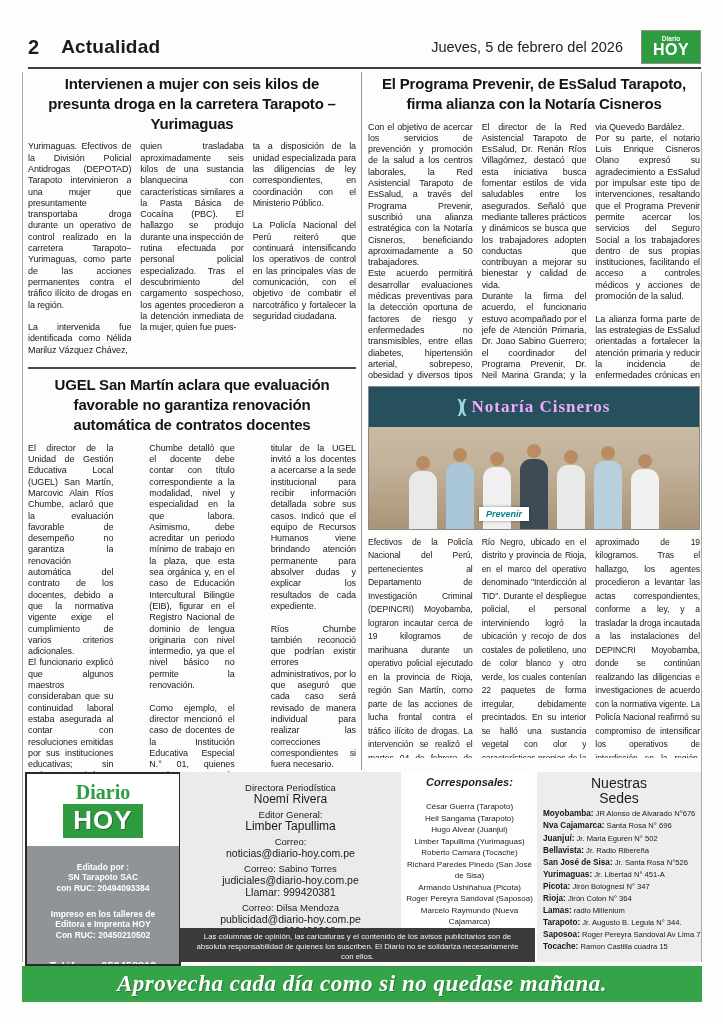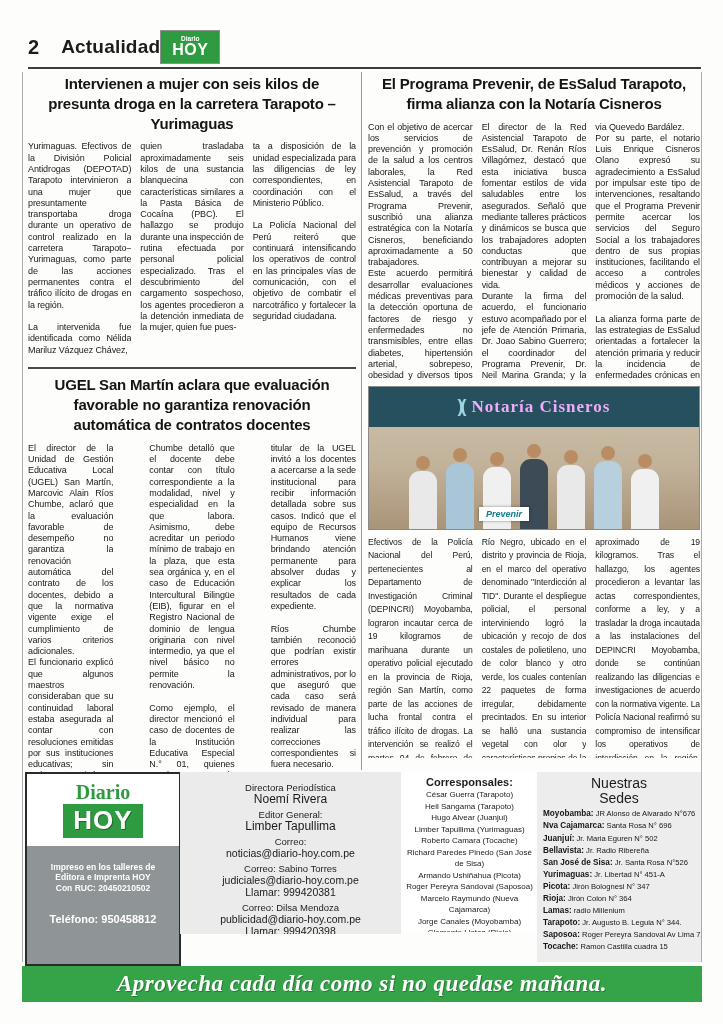--- a/index.html
+++ b/index.html
@@ -53,41 +53,42 @@
     padding:3px 10px 5px 10px; margin-top:2px; letter-spacing:1px; text-shadow:1px 1px 0 #1c6b2b; }
   .pub .gray { background:#8f9496; color:#fff; height:116px; padding:5px 4px; text-align:center;
     font-size:8.5px; line-height:10.5px; font-weight:bold; white-space:pre-line; }
   .pub .gray .phone { font-size:11px; margin-top:5px; }
   .pub .gray .blk { margin-bottom:5px; }
   .staff { left:180px; top:772px; width:221px; height:156px; background:#ebebeb; text-align:center; padding-top:6px; }
   .staff .lab { font-size:9.5px; font-weight:normal; color:#222; margin-top:4px; }
   .staff .val { font-size:10.5px; color:#1a1a1a; white-space:pre-line; line-height:12px; }
   .staff .big { font-size:12px; }
   .corr { left:404px; top:772px; width:131px; height:156px; background:#fff; text-align:center; padding-top:4px; }
-  .corr .title { font-size:11px; font-weight:bold; margin-bottom:1px; }
+  .corr .title { font-size:11px; font-weight:bold; margin-bottom:13px;font-style:italic; }
   .corr .item { font-size:8px; line-height:11.5px; color:#1a1a1a; }
   .dark-bar { left:180px; top:928px; width:355px; height:34px; background:#3a3a3a; color:#f2f2f2;
     font-size:7.8px; line-height:10px; text-align:center; padding:4px 10px; box-sizing:border-box; }
   .sedes { left:537px; top:772px; width:164px; height:190px; background:#ededed; padding:4px 6px; box-sizing:border-box; }
   .sedes .title { text-align:center; font-size:14px; font-weight:normal; line-height:1.05; width:80px; margin:0 auto 3px auto; }
   .sede { font-size:7.6px; line-height:12.1px; color:#161616; white-space:nowrap; }
   .sede b { font-size:8.2px; }
   .banner { position:absolute; left:22px; right:21px; top:966px; height:36px; background:#35a348;
     display:flex; align-items:center; justify-content:center; }
   .banner .txt { color:#fff; font-family:"Liberation Serif", serif; font-style:italic; font-weight:bold;
     font-size:23px; letter-spacing:0.5px; text-shadow:1px 1px 0 rgba(0,0,0,.25); }
 </style>
 </head>
 <body>
 
 <div class="page">
 
   <div class="hdr">
     <span class="pnum">2</span>
     <span class="section">Actualidad</span>
+    <span class="date">Jueves, 5 de febrero del 2026</span>
     <span class="logo-sm">
       <span class="t">Diario</span>
       <span class="b">HOY</span>
     </span>
   </div>
   <div class="hdr-rule"></div>
   <div class="frame-l"></div>
   <div class="frame-r"></div>
   <div class="mid-rule"></div>
 
@@ -186,20 +187,23 @@
       <div class="coltext" style="font-size:8.6px;line-height:13.5px;">aproximado de 19 kilogramos. Tras el hallazgo, los agentes procedieron a levantar las actas correspondientes, conforme a ley, y a trasladar la droga incautada a las instalaciones del DEPINCRI Moyobamba, donde se continúan realizando las diligencias e investigaciones de acuerdo con la normativa vigente. La Policía Nacional reafirmó su compromiso de intensificar los operativos de interdicción en la región, con el objetivo de combatir el tráfico ilícito de drogas y fortalecer la seguridad ciudadana.</div>
     </div>
   </div>
 
   <div class="fbox pub">
     <div class="logo-area">
       <span class="d">Diario</span>
       <span class="h">HOY</span>
     </div>
     <div class="gray">
+      <div class="blk">Editado por :
+SN Tarapoto SAC
+con RUC: 20494093384</div>
       <div class="blk">Impreso en los talleres de
 Editora e Imprenta HOY
 Con RUC: 20450210502</div>
       <div class="phone">Teléfono: 950458812</div>
       
     </div>
   </div>
 
   <div class="fbox staff">
     <div class="lab">Directora Periodística</div>
@@ -224,20 +228,21 @@
     <div class="item">Limber Tapullima (Yurimaguas)</div>
     <div class="item">Roberto Camara (Tocache)</div>
     <div class="item">Richard Paredes Pinedo (San José de Sisa)</div>
     <div class="item">Armando Ushiñahua (Picota)</div>
     <div class="item">Roger Pereyra Sandoval (Saposoa)</div>
     <div class="item">Marcelo Raymundo (Nueva Cajamarca)</div>
     <div class="item">Jorge Canales (Moyobamba)</div>
     <div class="item">Clemente Llatas (Rioja)</div>
   </div>
 
+  <div class="fbox dark-bar">Las columnas de opinión, las caricaturas y el contenido de los avisos publicitarios son de absoluta responsabilidad de quienes los suscriben. El Diario no se solidariza necesariamente con ellos.</div>
 
   <div class="fbox sedes">
     <div class="title">Nuestras Sedes</div>
     <div class="sede"><b>Moyobamba:</b> <span>JR Alonso de Alvarado N°676</span></div>
     <div class="sede"><b>Nva Cajamarca:</b> <span>Santa Rosa N° 696</span></div>
     <div class="sede"><b>Juanjuí:</b> <span>Jr. Maria Eguren N° 502</span></div>
     <div class="sede"><b>Bellavista:</b> <span>Jr. Radio Ribereña</span></div>
     <div class="sede"><b>San José de Sisa:</b> <span>Jr. Santa Rosa N°526</span></div>
     <div class="sede"><b>Yurimaguas:</b> <span>Jr. Libertad N° 451-A</span></div>
     <div class="sede"><b>Picota:</b> <span>Jirón Bolognesi N° 347</span></div>

